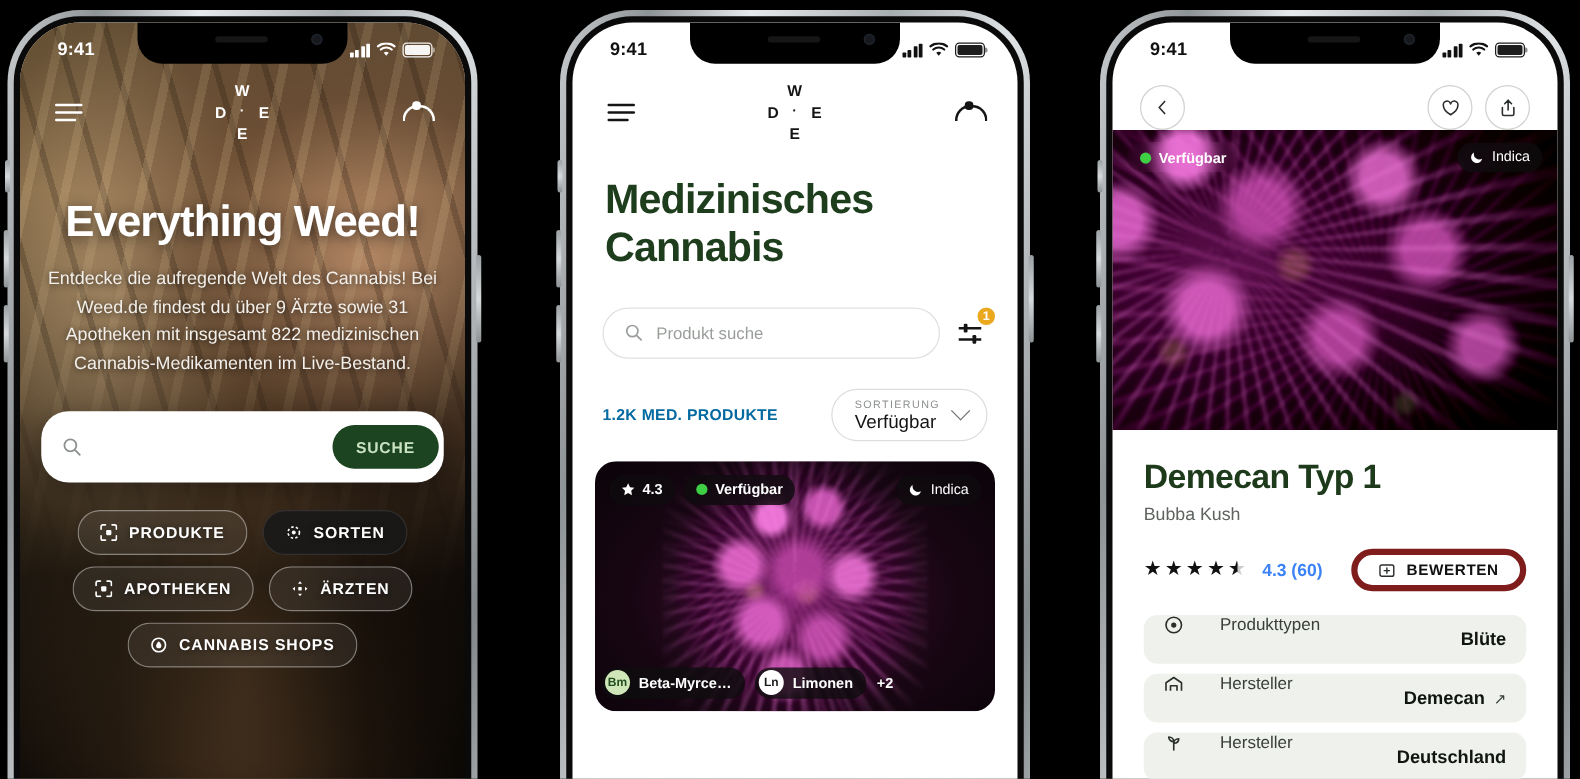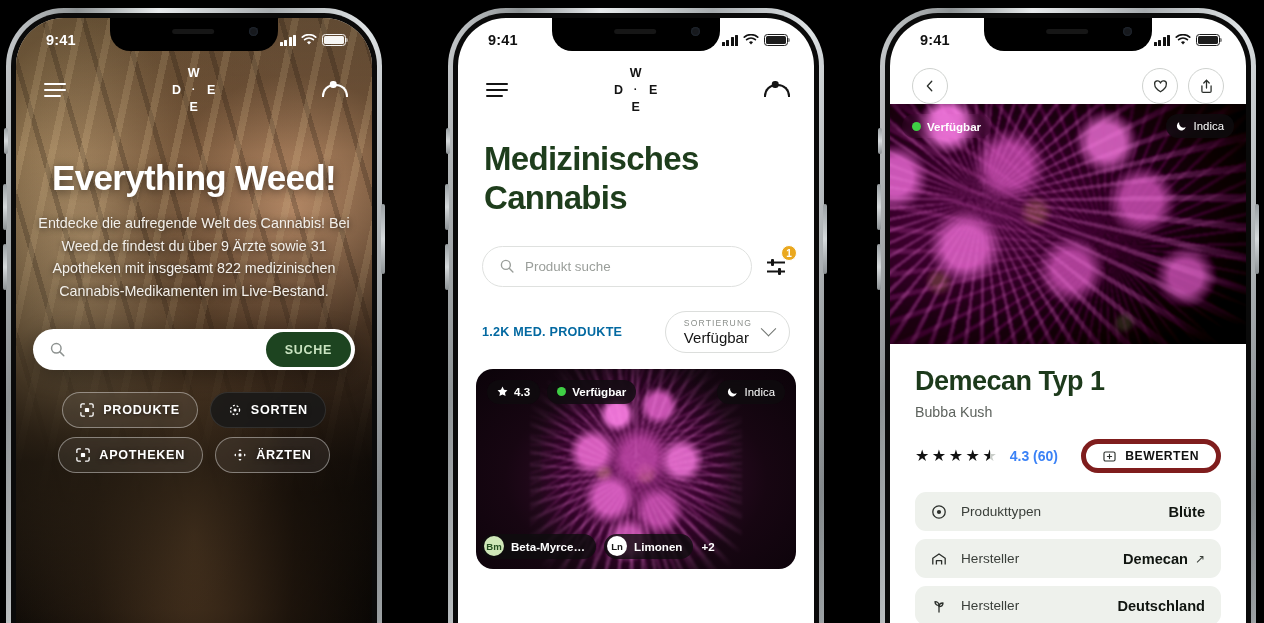--- a/index.html
+++ b/index.html
@@ -109,21 +109,21 @@
     mask-image: linear-gradient(180deg, #000 0%, #000 34%, rgba(0,0,0,.25) 52%, rgba(0,0,0,0) 66%);
     -webkit-mask-image: linear-gradient(180deg, #000 0%, #000 34%, rgba(0,0,0,.25) 52%, rgba(0,0,0,0) 66%);
   }
   .hero-shade { position:absolute; inset:0; background: linear-gradient(180deg, rgba(0,0,0,.18) 0%, rgba(0,0,0,0) 18%, rgba(0,0,0,.25) 42%, rgba(0,0,0,.62) 60%, rgba(0,0,0,.42) 80%, rgba(0,0,0,.55) 100%); }
   .p1-head { position: relative; z-index: 20; display: flex; align-items: center; justify-content: space-between; padding: 4px 28px 0; }
   .hero-body { position: relative; z-index: 20; padding: 44px 22px 0; text-align: center; }
   .hero-title { font-size: 35px; font-weight: 700; letter-spacing: -.7px; text-shadow: 0 2px 10px rgba(0,0,0,.55); }
   .hero-sub { margin-top: 14px; font-size: 14.3px; line-height: 1.58; color: #f2efea; text-shadow: 0 1px 6px rgba(0,0,0,.7); }
   .searchbar {
     position: relative; z-index: 20; margin: 27px 17px 0;
-    height: 41px; background: #fff; border-radius: 22px;
+    height: 57px; background: #fff; border-radius: 22px;
     display: flex; align-items: center; padding: 3px 4px 3px 16px;
     box-shadow: 0 6px 22px rgba(0,0,0,.38);
   }
   .searchbar .sfield { flex: 1; font-size: 13px; color: #9aa0a0; }
   .suche-btn {
     height: 35px; padding: 0 19px; border-radius: 20px;
     background: #1d4420; color: #c9e3c0; font-size: 12.5px; font-weight: 700;
     letter-spacing: .7px; display: flex; align-items: center;
   }
   .chips { position: relative; z-index: 20; margin-top: 22px; display: flex; flex-wrap: wrap; justify-content: center; gap: 9px 12px; padding: 0 26px; }
@@ -249,21 +249,21 @@
   .p3-body { padding: 22px 25px 0; }
   .p3-title { font-size: 27px; font-weight: 700; color: #1d3a1b; letter-spacing: -.5px; }
   .p3-sub { margin-top: 7px; font-size: 14.2px; color: #5e635e; }
   .ratingrow { display: flex; align-items: center; margin-top: 19px; gap: 13px; }
   .stars { display: flex; gap: 2.5px; color: #111; font-size: 16px; line-height: 1; }
   .half { position: relative; display: inline-block; color: #c9cdc9; }
   .half span { position: absolute; left: 0; top: 0; width: 50%; overflow: hidden; color: #111; }
   .ratingtxt { font-size: 14px; font-weight: 700; color: #3b82f6; }
   .bewerten { margin-left: auto; display: flex; align-items: center; gap: 9px; height: 34px; padding: 0 17px; border: 5px solid #7f1d1d; border-radius: 19px; font-size: 12.2px; font-weight: 700; letter-spacing: .5px; color: #111; }
   .inforows { margin-top: 19px; display: flex; flex-direction: column; gap: 8px; }
-  .inforow { display: flex; align-items: center; gap: 14px; height: 39px; padding: 0 16px; border-radius: 11px; background: #eef1ec; }
+  .inforow { display: flex; gap: 29px; height: 39px; padding: 0 16px; border-radius: 11px; background: #eef1ec; }
   .inforow .k { font-size: 13.6px; color: #3a3f3a; }
   .inforow .v { margin-left: auto; font-size: 14.6px; font-weight: 700; color: #101510; display: flex; align-items: center; gap: 7px; }
   .arrow-ne { font-size: 12px; font-weight: 400; color: #3a3f3a; }
 </style>
 </head>
 <body>
 
 <div class="stage">
 
   <div class="phone p1">
@@ -356,20 +356,27 @@
                 </svg>
                 <span>APOTHEKEN</span>
               </div>
               <div class="chip">
                 <svg width="14" height="14" viewBox="0 0 16 16">
                   <rect x="6.4" y="6.4" width="3.2" height="3.2" rx=".6" fill="#fff"></rect>
                   <path d="M8 1.2L6.2 3.4h3.6zM8 14.8l-1.8-2.2h3.6zM1.2 8l2.2-1.8v3.6zM14.8 8l-2.2-1.8v3.6z" fill="#fff"></path>
                 </svg>
                 <span>ÄRZTEN</span>
               </div>
+              <div class="chip">
+                <svg width="14" height="14" viewBox="0 0 16 16">
+                  <circle cx="8" cy="8" r="6.2" stroke="#fff" stroke-width="1.5" fill="none"></circle>
+                  <path d="M8 4.6c1.6 1.8 2.4 2.9 2.4 4a2.4 2.4 0 11-4.8 0c0-1.1.8-2.2 2.4-4z" fill="#fff"></path>
+                </svg>
+                <span>CANNABIS SHOPS</span>
+              </div>
             </div>
           </div>
 
         </div>
       </div>
     </div>
   </div>
 
   <div class="phone p2">
     <div class="frame">

